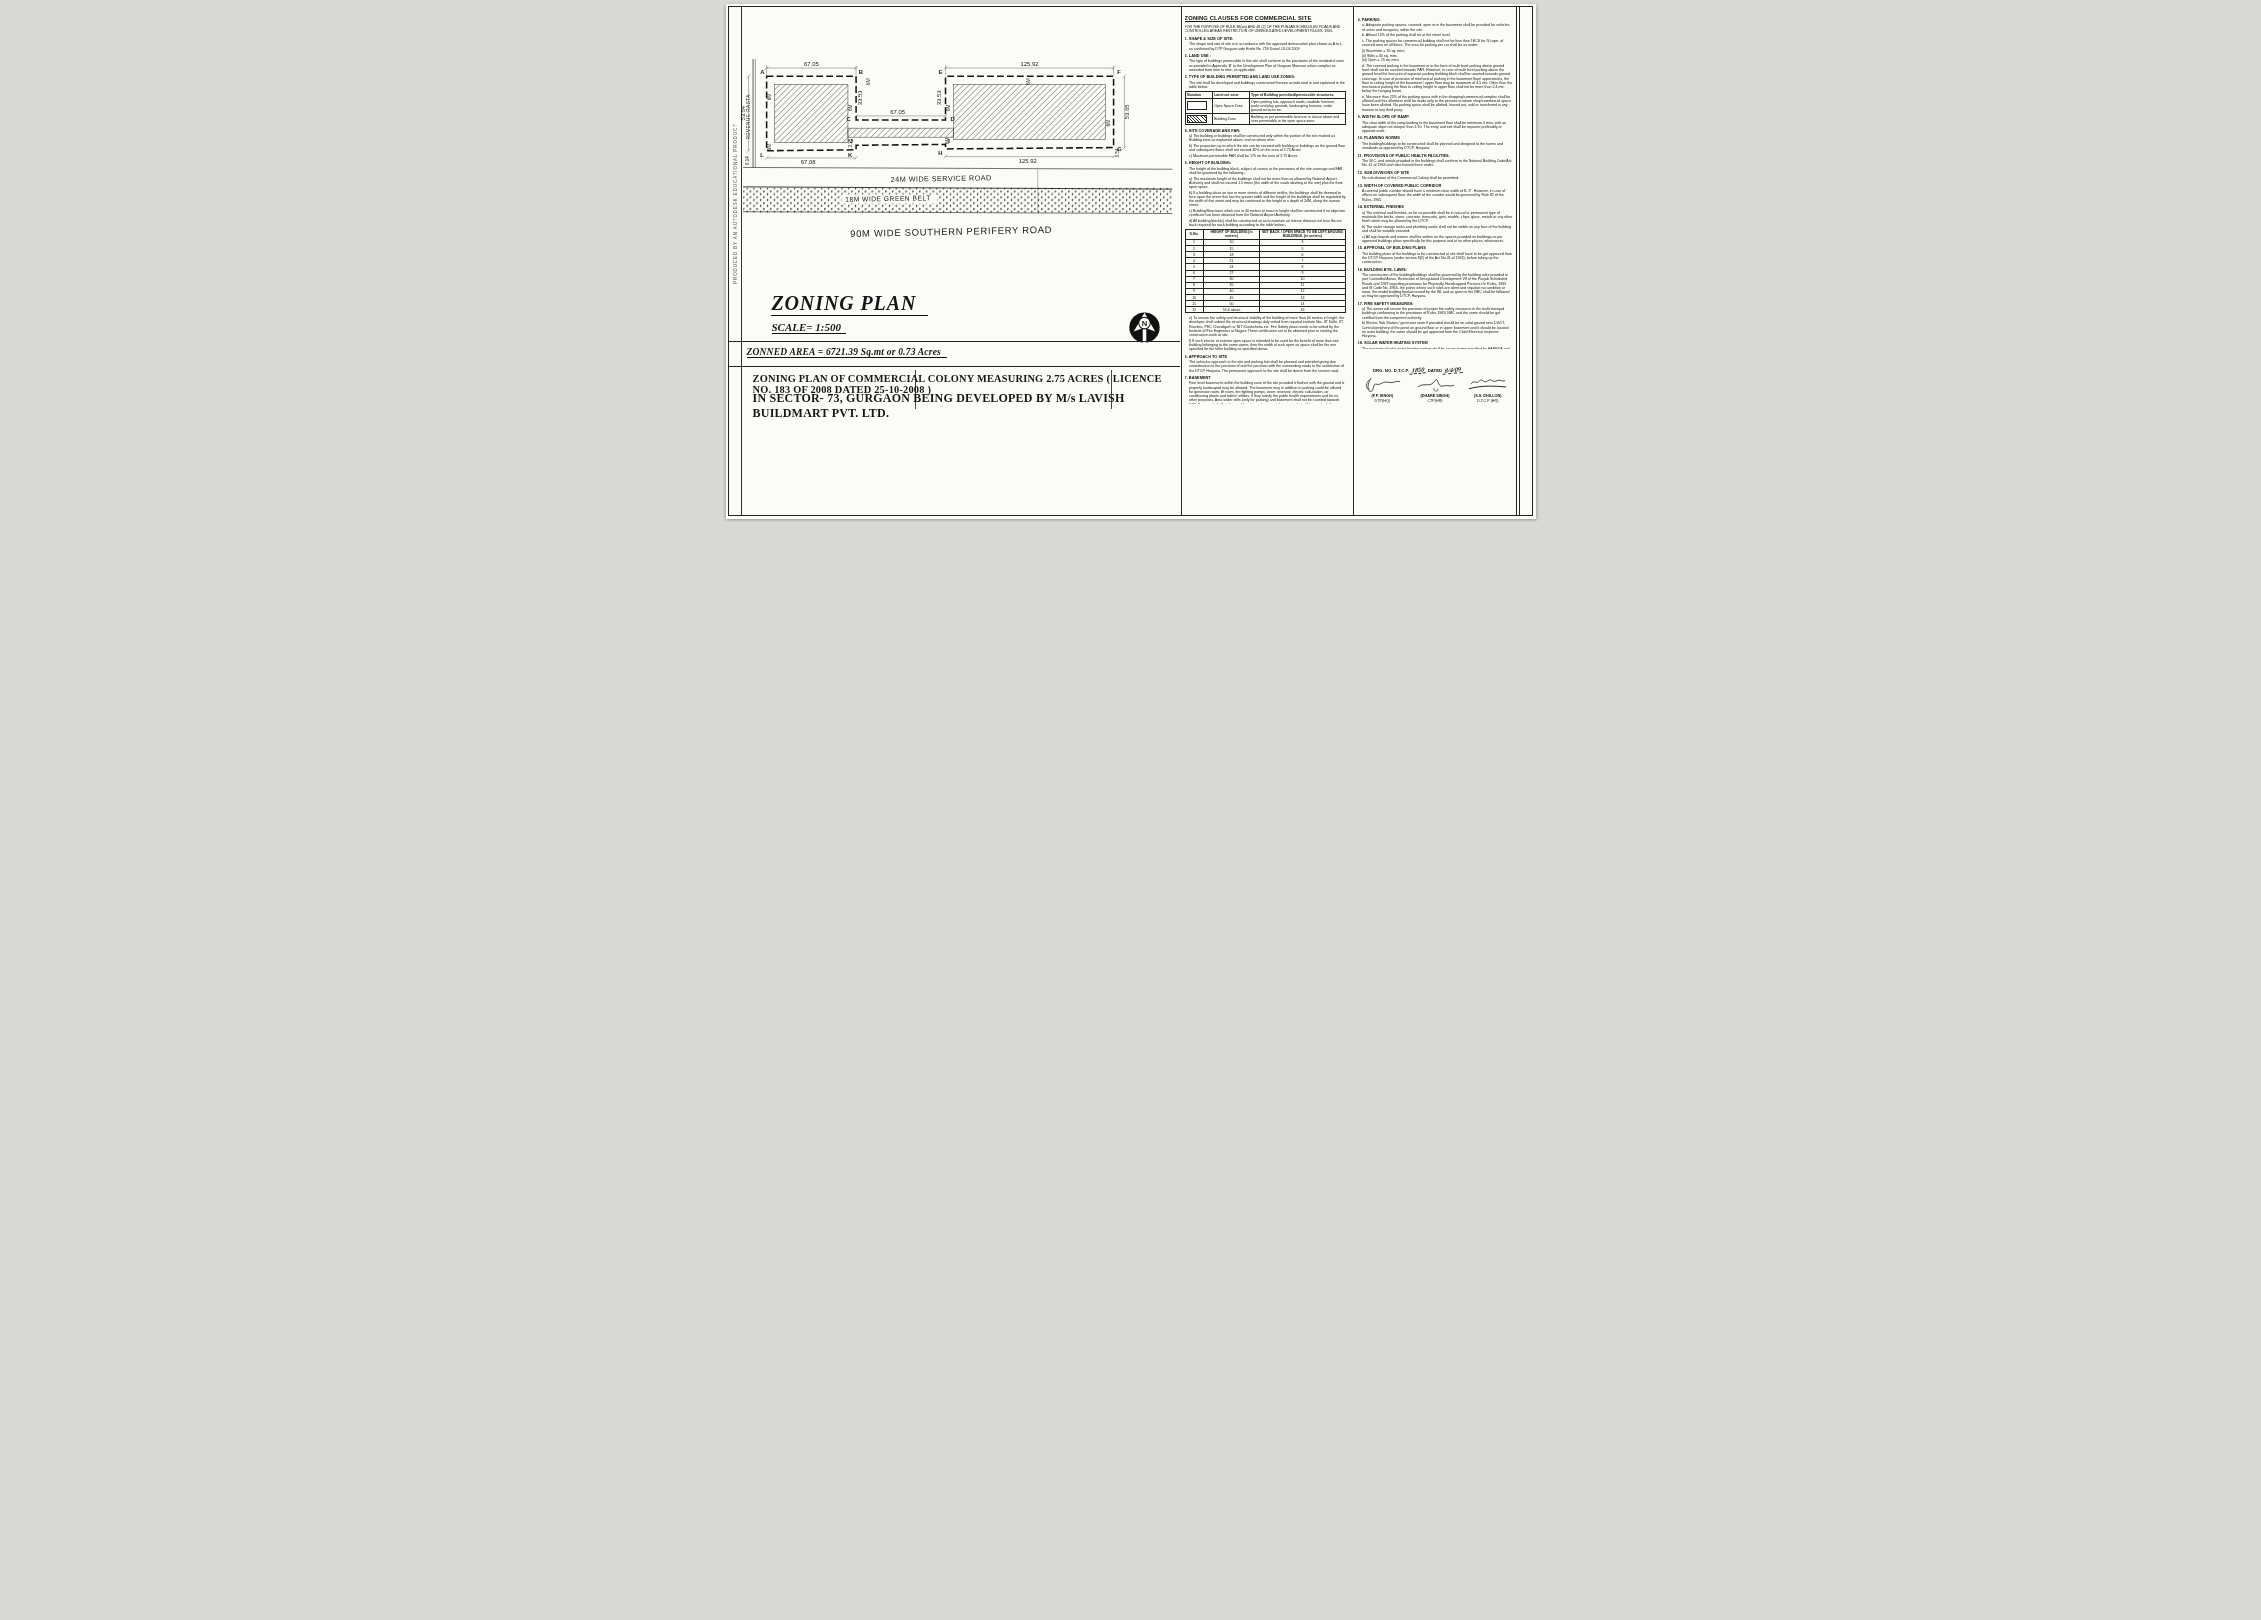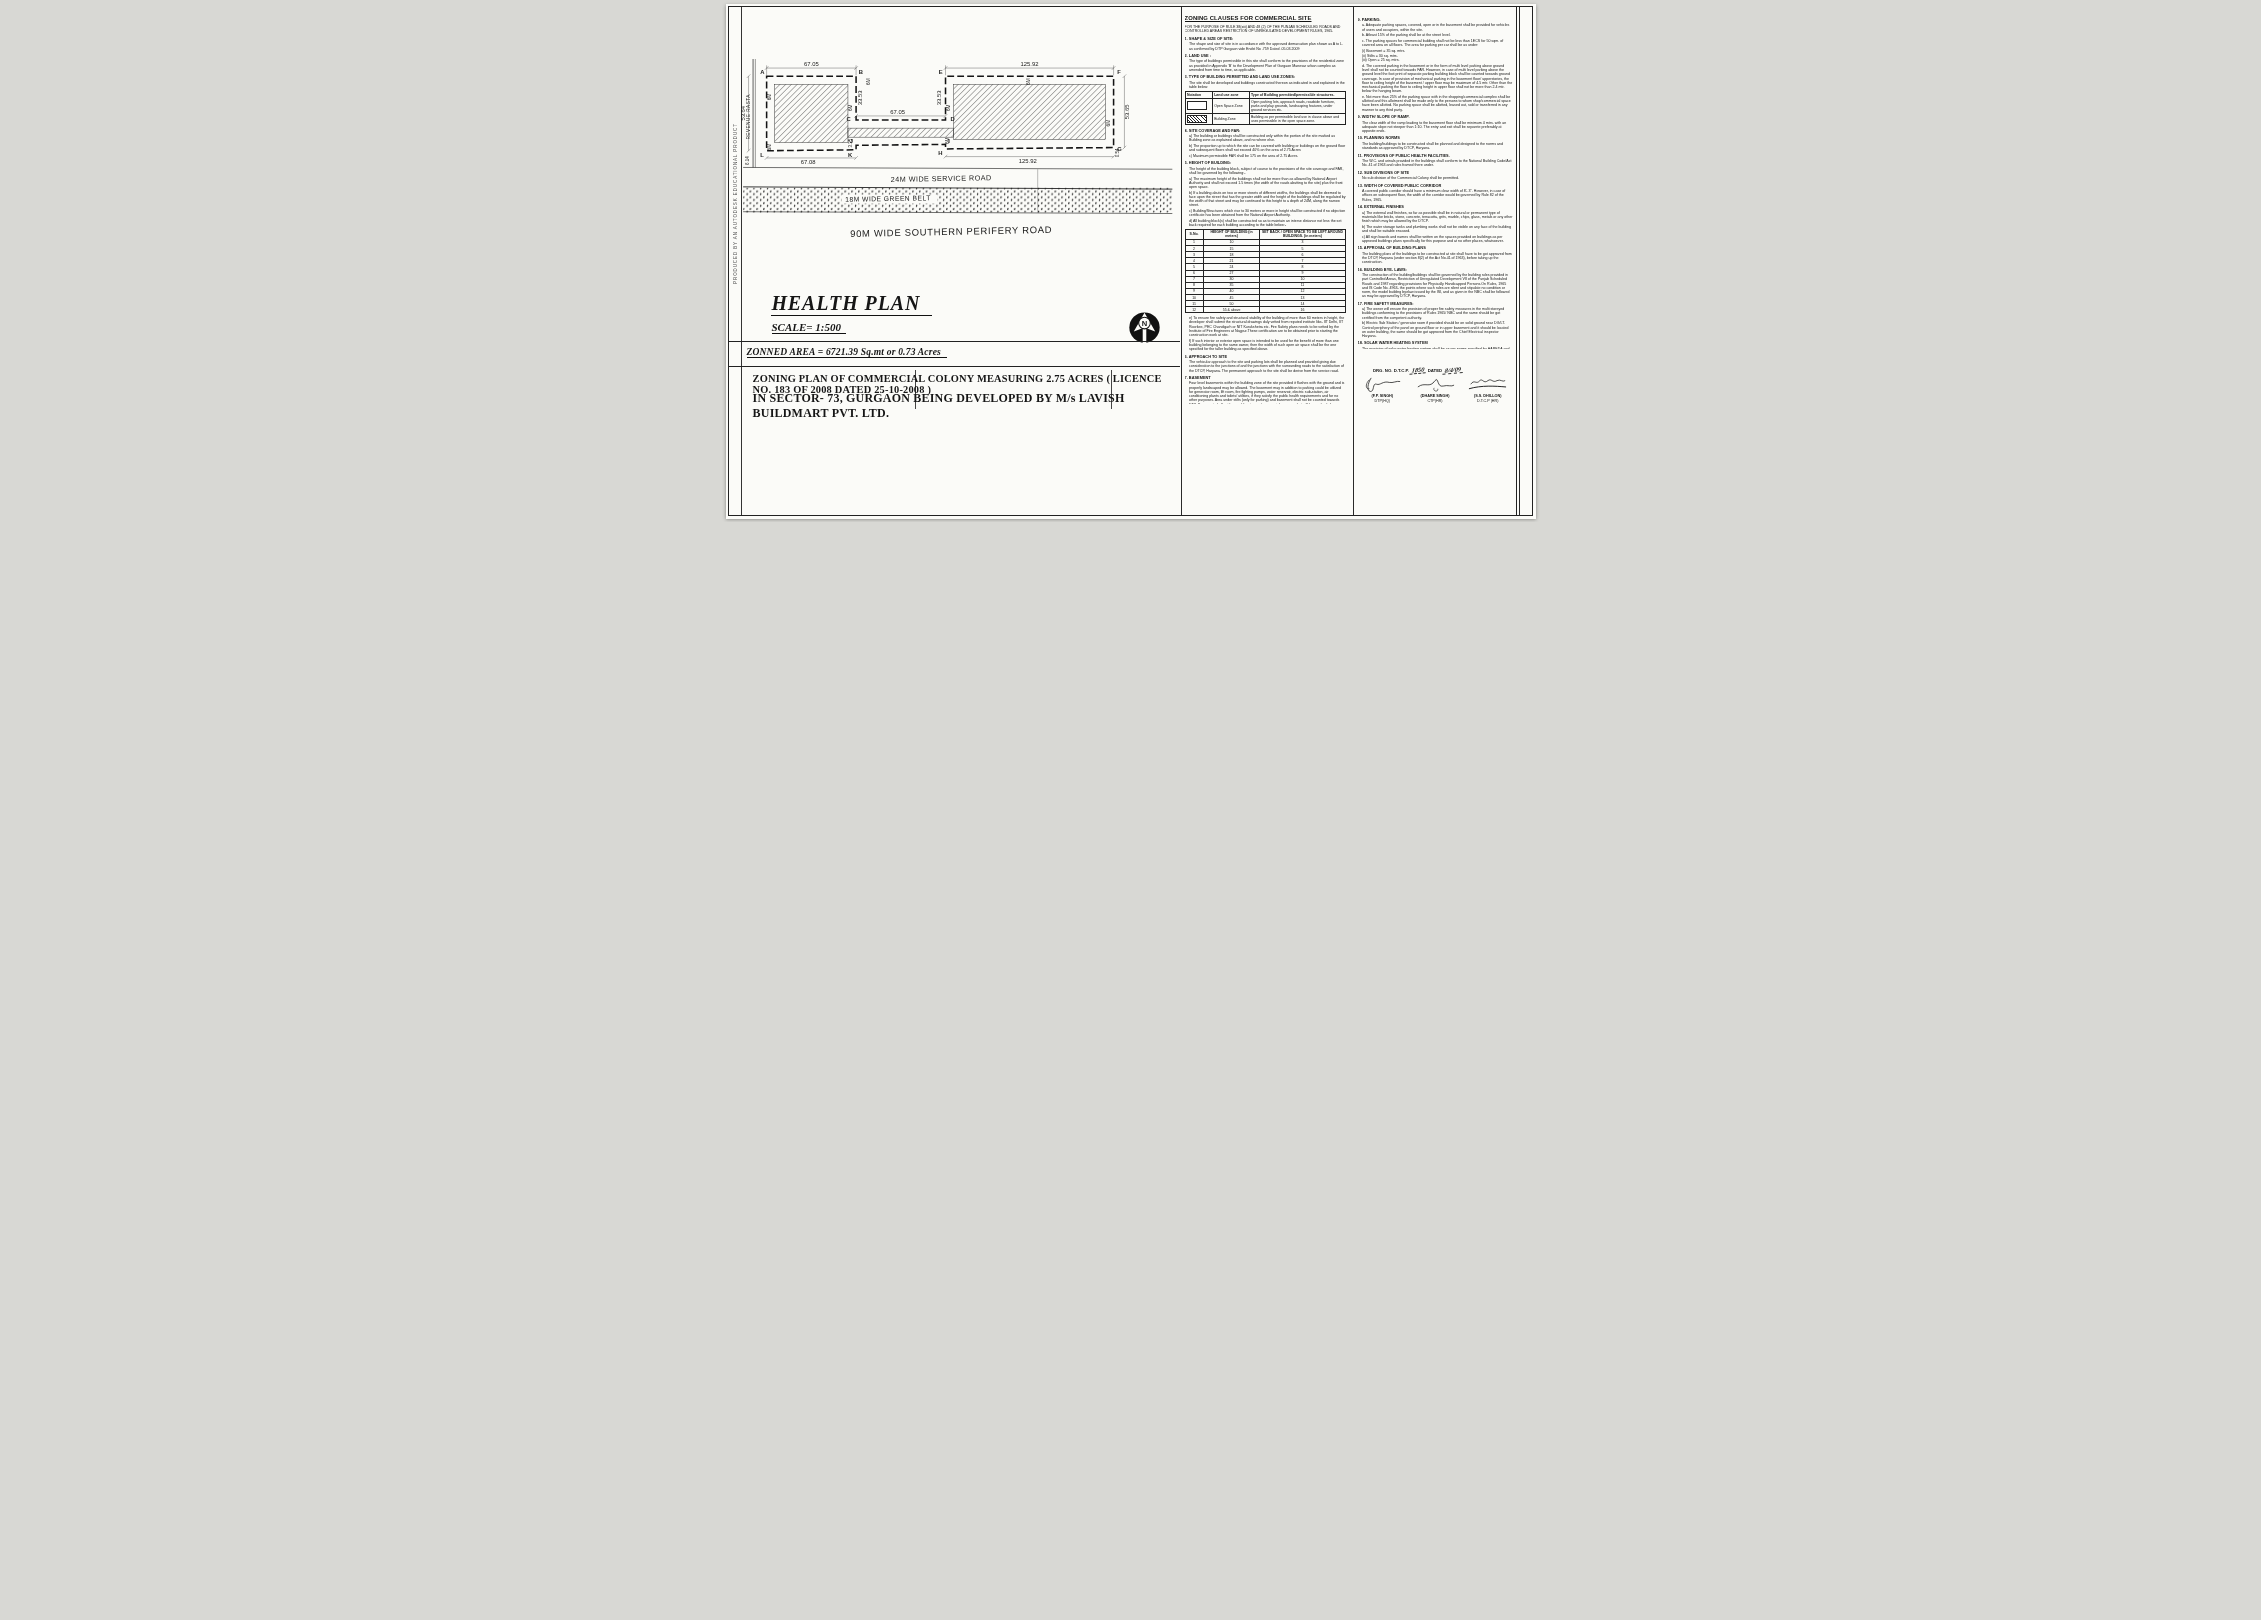--- a/index.html
+++ b/index.html
@@ -176,21 +176,21 @@
   </svg>
 
   <svg class="compass" width="33" height="34" viewBox="0 0 74 76">
     <circle cx="37" cy="37" r="34" fill="#111"></circle>
     <polygon points="37,4 61,46 37,37 13,46" fill="#fbfbf8"></polygon>
     <rect x="33" y="40" width="8" height="33" fill="#fbfbf8"></rect>
     <circle cx="37" cy="27" r="13" fill="#fbfbf8" stroke="#111" stroke-width="2.4"></circle>
     <text x="37" y="33" text-anchor="middle" style="font-size:17px;font-weight:bold">N</text>
   </svg>
 
-  <div class="zp-title">HEALTH PLAN</div>
+  <div class="zp-title">ZONING PLAN</div>
   <div class="zp-scale">SCALE= 1:500</div>
 
   <div class="hline" style="left:3.6px;top:337px;width:451px;"></div>
   <div class="zoned-area">ZONNED AREA = 6721.39 Sq.mt or 0.73 Acres</div>
   <div class="hline" style="left:3.6px;top:362px;width:451px;"></div>
 
   <div class="bottom-band">
     <div class="band-vline" style="left:186px;"></div>
     <div class="band-vline" style="left:382px;"></div>
     <div class="l1">ZONING PLAN OF COMMERCIAL COLONY MEASURING 2.75 ACRES ( LICENCE NO. 183 OF 2008 DATED 25-10-2008 )</div>

